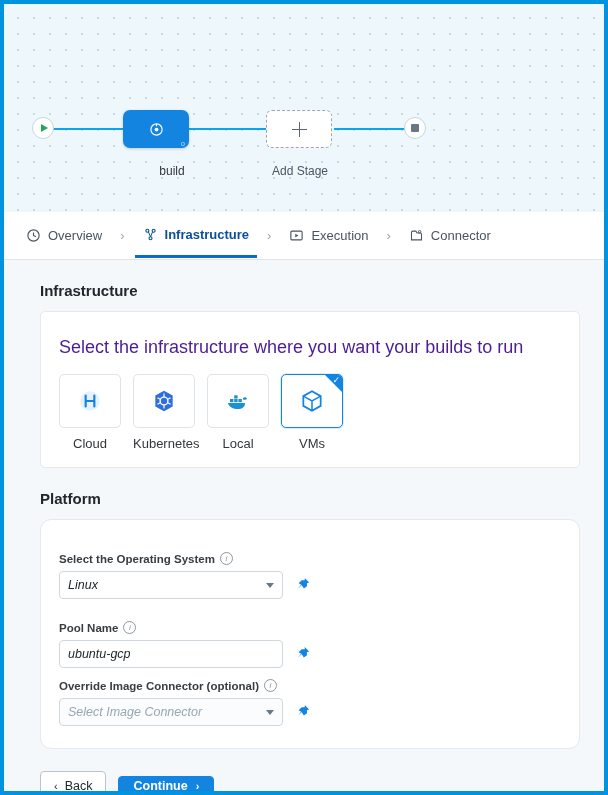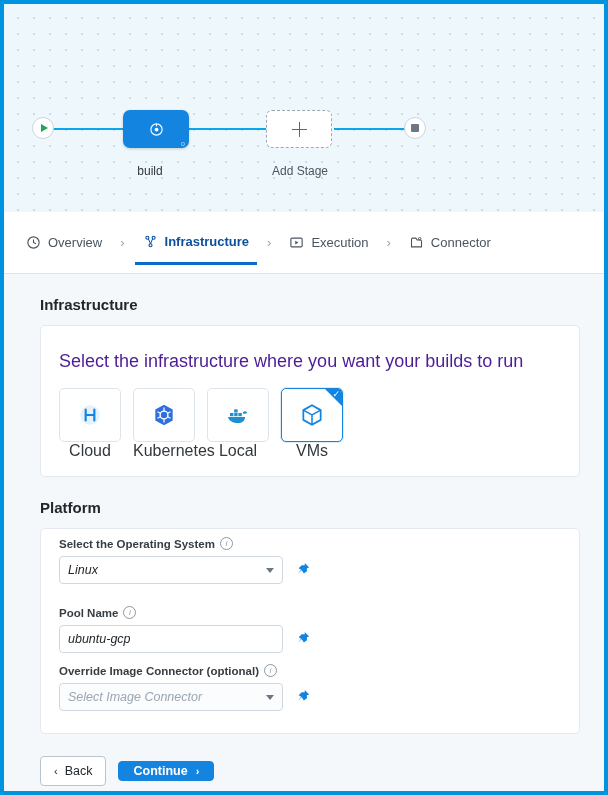--- a/index.html
+++ b/index.html
@@ -94,21 +94,21 @@
     color: #bfe0ff;
   }
   .node-label {
     position: absolute;
     top: 160px;
     font-size: 12px;
     color: #33383c;
     text-align: center;
     width: 100px;
   }
-  .node-label.build { left: 96px; }
+  .node-label.build { left: 118px; }
 
   .node-add {
     position: absolute;
     left: 262px;
     top: 106px;
     width: 66px;
     height: 38px;
     border-radius: 6px;
     border: 1.5px dashed #9aa6b2;
     background: #ffffff;
@@ -128,21 +128,21 @@
     background: #5a6673;
   }
   .plus::before { left: 7px; top: 0; width: 1.6px; height: 15px; }
   .plus::after { top: 7px; left: 0; height: 1.6px; width: 15px; }
   .node-label.add { left: 246px; color: #4a5560; }
 
   
   .tabbar {
     display: flex;
     align-items: center;
-    height: 62px;
+    height: 48px;
     border-bottom: 1px solid #dfe4e8;
     background: #ffffff;
     padding-left: 14px;
     box-sizing: border-box;
   }
   .tab {
     display: flex;
     align-items: center;
     gap: 7px;
     height: 44px;
@@ -225,30 +225,31 @@
     border-top-right-radius: 4px;
   }
   .opt .corner-check {
     position: absolute;
     top: 1px; right: 2px;
     color: #ffffff;
     font-size: 9px;
     line-height: 9px;
   }
   .opt .olabel {
-    font-size: 16px;
+    margin-top: 8px;
+    font-size: 13px;
     color: #33383c;
   }
 
   .form-card {
     margin: 0 24px 0 36px;
     background: #ffffff;
     border: 1px solid #e3e9ee;
-    border-radius: 5px;
-    padding: 8px 18px 22px 18px;
+    border-radius: 11px;
+    padding: 32px 18px 22px 18px;
     box-sizing: border-box;
   }
   .field-label {
     font-size: 11.5px;
     font-weight: bold;
     color: #383d43;
     margin-bottom: 6px;
     display: flex;
     align-items: center;
     gap: 5px;

